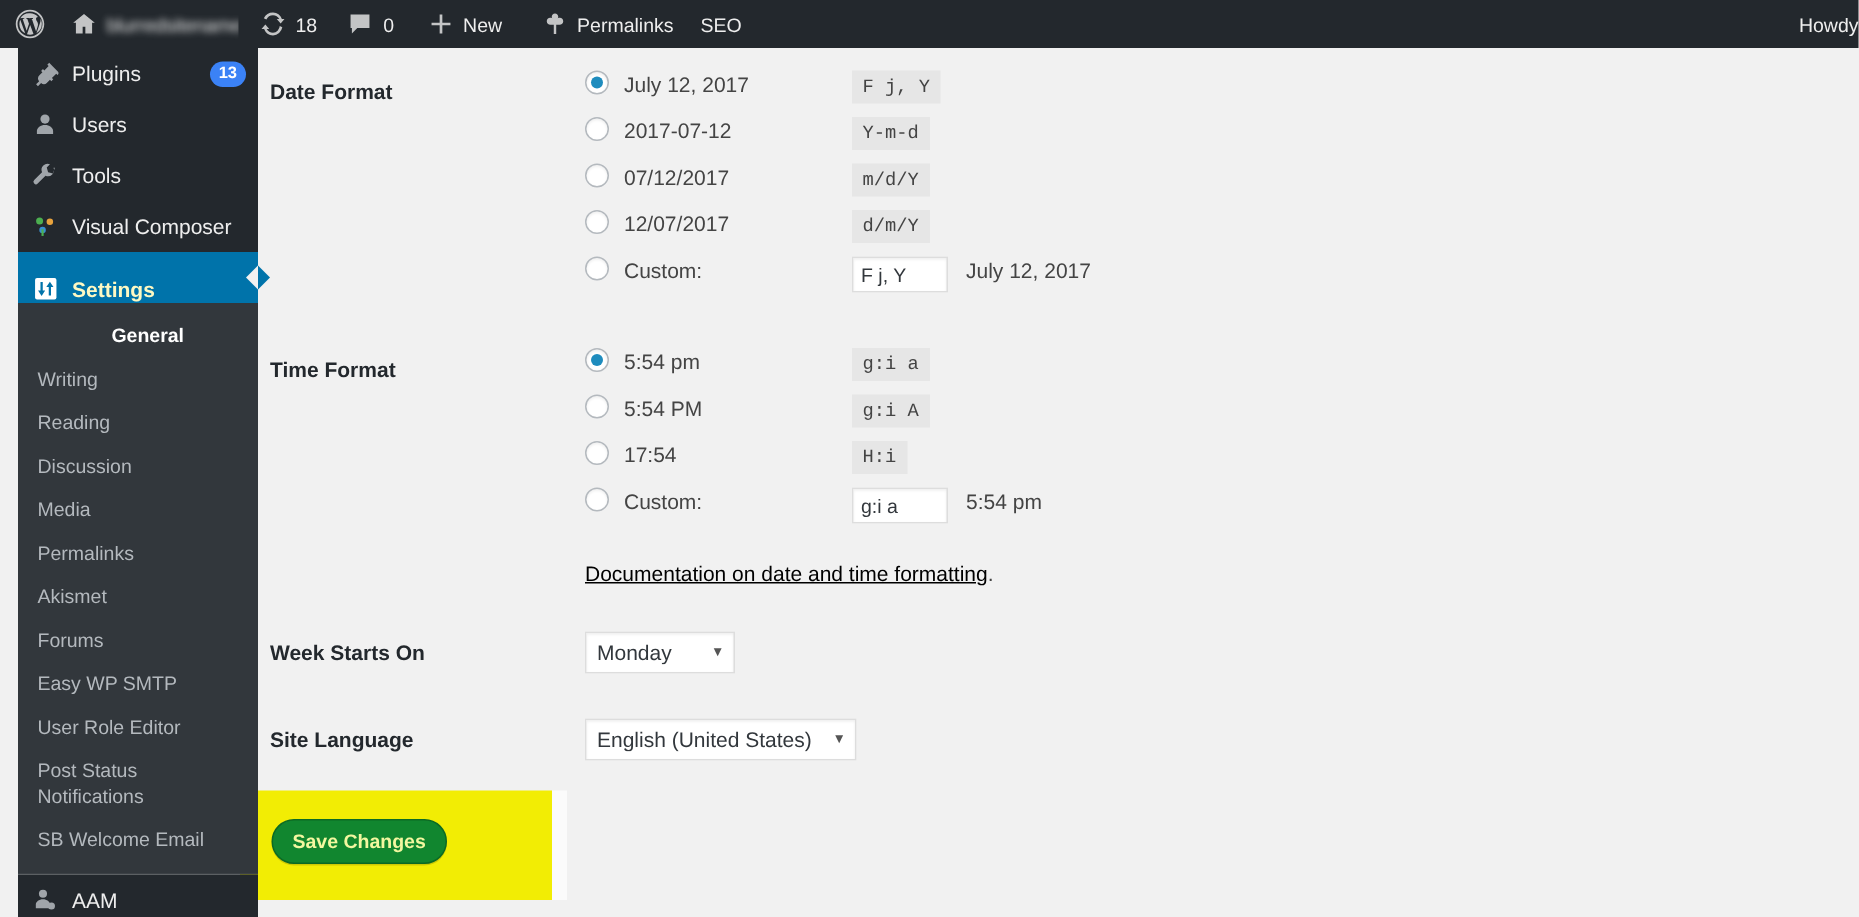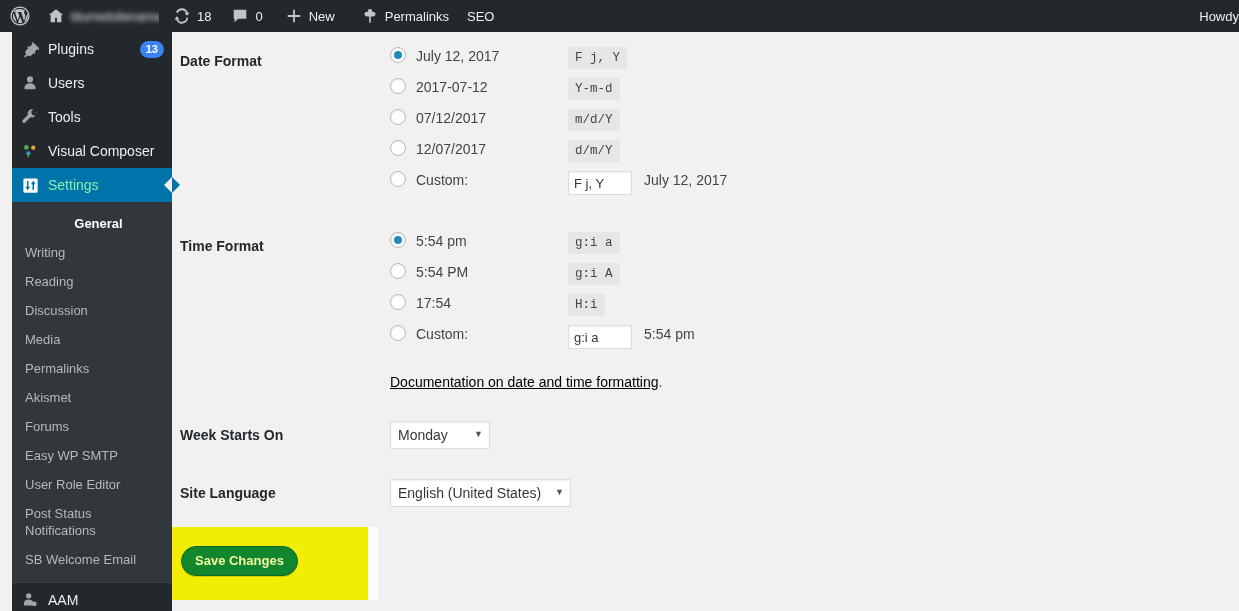--- a/index.html
+++ b/index.html
@@ -65,22 +65,23 @@
     cursor: pointer;
   }
   .menu-top .mt-icon {
     width: 36px; min-width: 36px;
     display: flex; align-items: center; justify-content: center;
     color: #a0a5aa;
   }
   .menu-top .mt-label { flex: 1; line-height: 1.2; }
   .menu-top.current {
     background: #0073aa;
-    color: #86efac;
-    font-weight: 400;
+    color: #fef9c3;
+    font-weight: 700;
+    align-items: flex-end;
   }
   .menu-top.current .mt-icon { color: #fff; }
   .menu-top.current::after {
     content: "";
     position: absolute; right: -8px; top: 50%;
     margin-top: -8px;
     border-style: solid;
     border-width: 8px 0 8px 8px;
     border-color: transparent transparent transparent #0073aa;
   }

